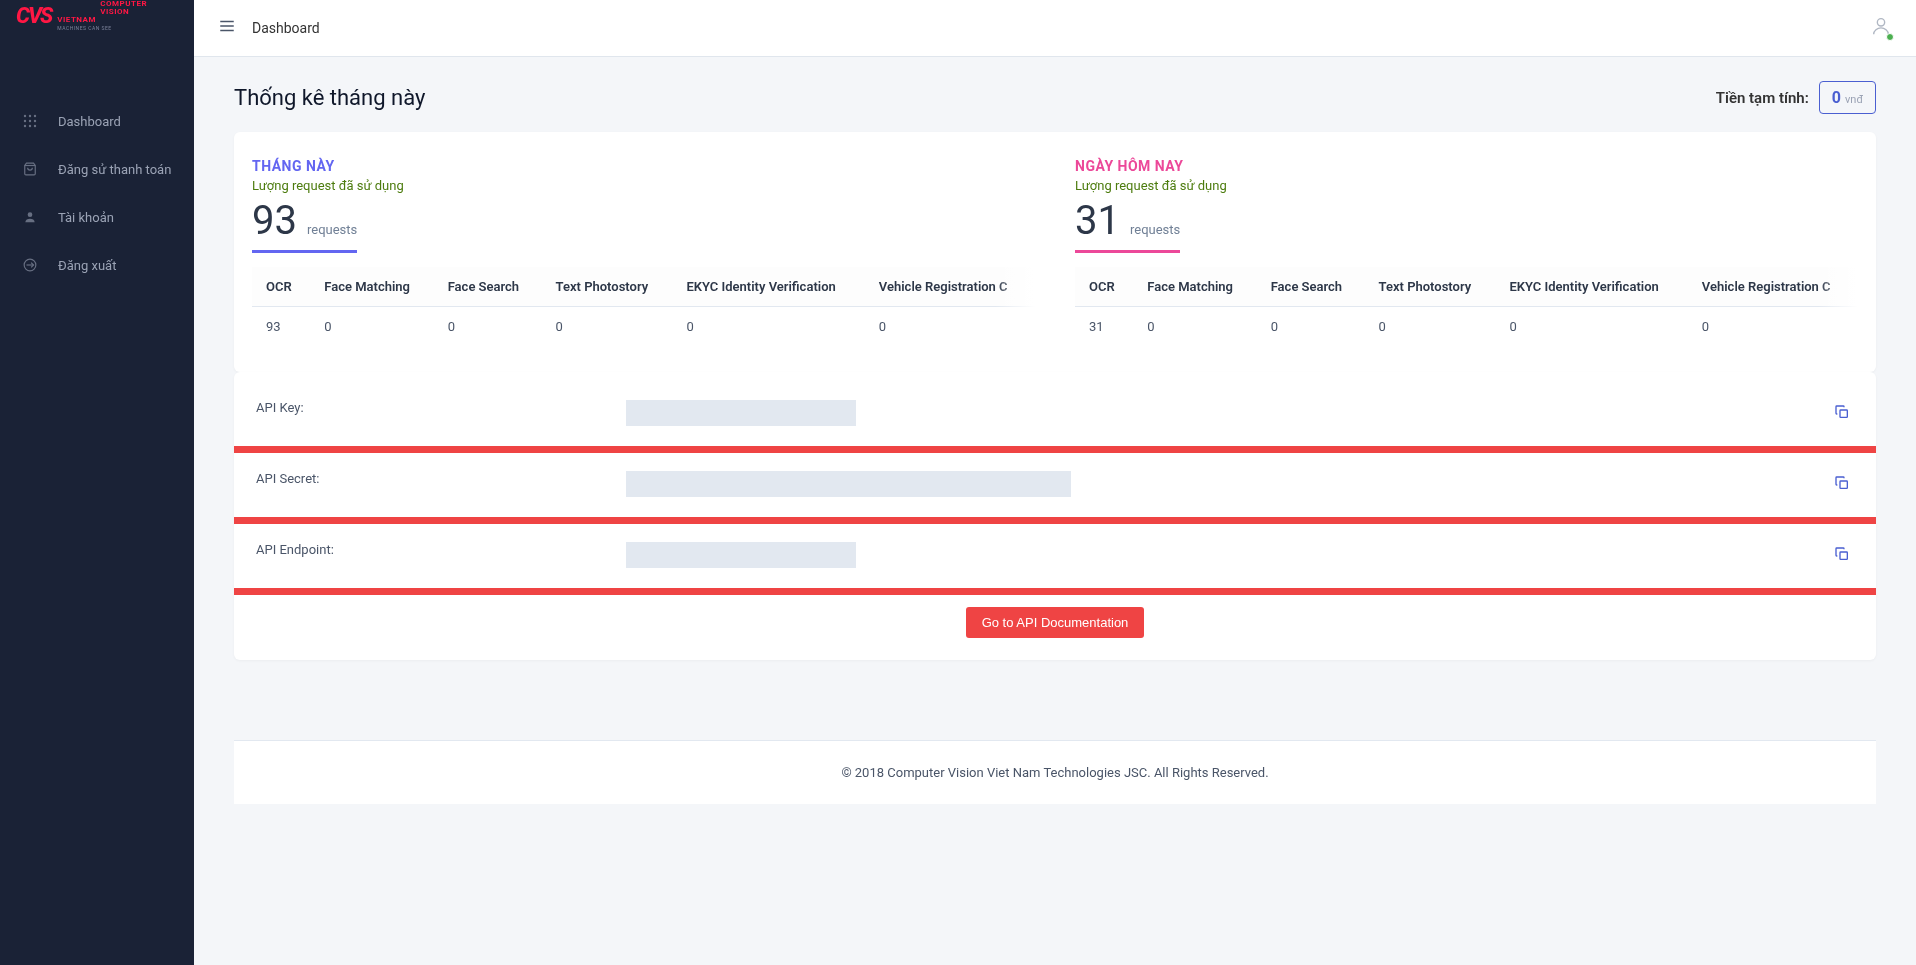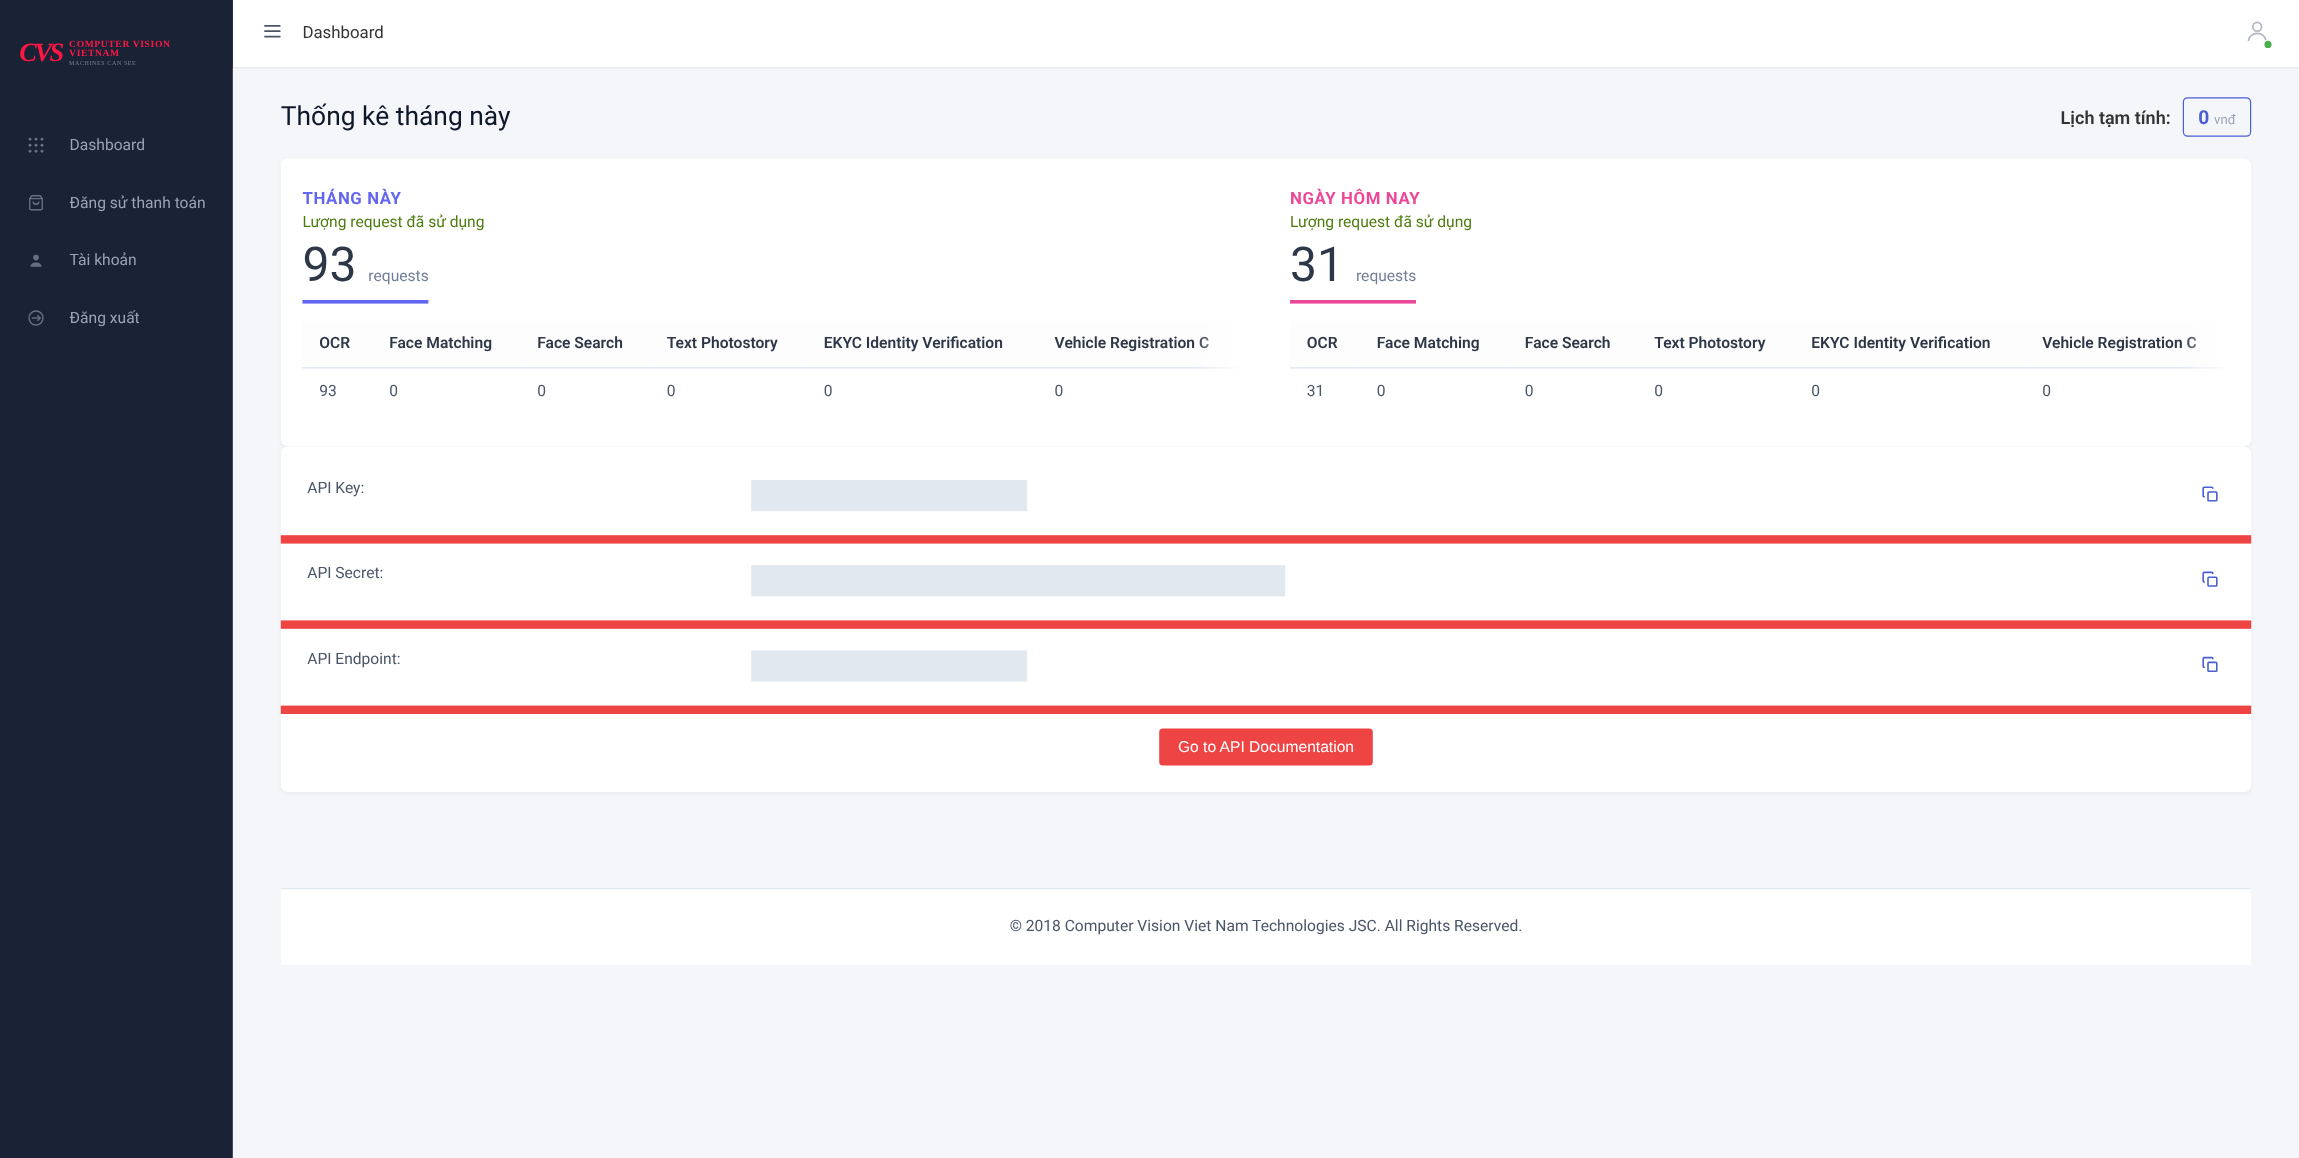--- a/index.html
+++ b/index.html
@@ -2,25 +2,25 @@
 <html><head>
   <meta charset="utf-8">
   <style>
     * { box-sizing: border-box; margin: 0; padding: 0; }
     body { font-family: -apple-system, BlinkMacSystemFont, "Segoe UI", Roboto, sans-serif; background: #f4f6f9; color: #333; }
     
     .app { display: flex; min-height: 100vh; }
     
     
     .sidebar { width: 194px; background: #1a2236; flex-shrink: 0; display: flex; flex-direction: column; }
-    .logo-area { height: 57px; display: flex; align-items: flex-end; padding: 0 16px; background: #1a2236; font-family: Liberation Serif, serif; }
+    .logo-area { height: 57px; display: flex; align-items: flex-start; padding: 0 16px; background: #1a2236; }
     .logo { display: flex; align-items: center; gap: 6px; }
     .logo-mark { color: #ff1744; font-weight: 800; font-size: 22px; letter-spacing: -2px; font-style: italic; }
     .logo-text { display: flex; flex-direction: column; line-height: 1; }
-    .logo-text-top { color: #ff1744; font-size: 8px; font-weight: 700; letter-spacing: 0.5px; }
+    .logo-text-top { color: #ff1744; font-size: 8px; font-weight: 700; letter-spacing: 0.5px; margin-left: 43px; }
     .logo-text-bottom { color: #ff1744; font-size: 8px; font-weight: 700; letter-spacing: 0.5px; }
     .logo-sub { color: #7a8199; font-size: 5px; letter-spacing: 0.5px; margin-top: 2px; }
     
     .nav { padding-top: 40px; }
     .nav-item { display: flex; align-items: center; padding: 14px 20px; color: #9ba3b5; cursor: pointer; font-size: 13px; }
     .nav-icon { width: 20px; height: 20px; margin-right: 18px; display: flex; align-items: center; justify-content: center; opacity: 0.6; }
     
     
     .main { flex: 1; display: flex; flex-direction: column; overflow: hidden; }
     
@@ -166,21 +166,21 @@
           </svg>
         <span class="online-dot"></span>
       </span>
     </header>
 
     <div class="content">
 
       <div class="stats-header-row">
         <h2 class="section-title">Thống kê tháng này</h2>
         <div class="balance-area">
-          <span class="balance-label">Lịch tạm tính:</span>
+          <span class="balance-label">Tiền tạm tính:</span>
           <span class="balance-box">
             <span class="balance-value">0</span>
             <span class="balance-unit">vnđ</span>
           </span>
         </div>
       </div>
 
       <div class="stats-card">
 
         <div class="stat-block purple">

